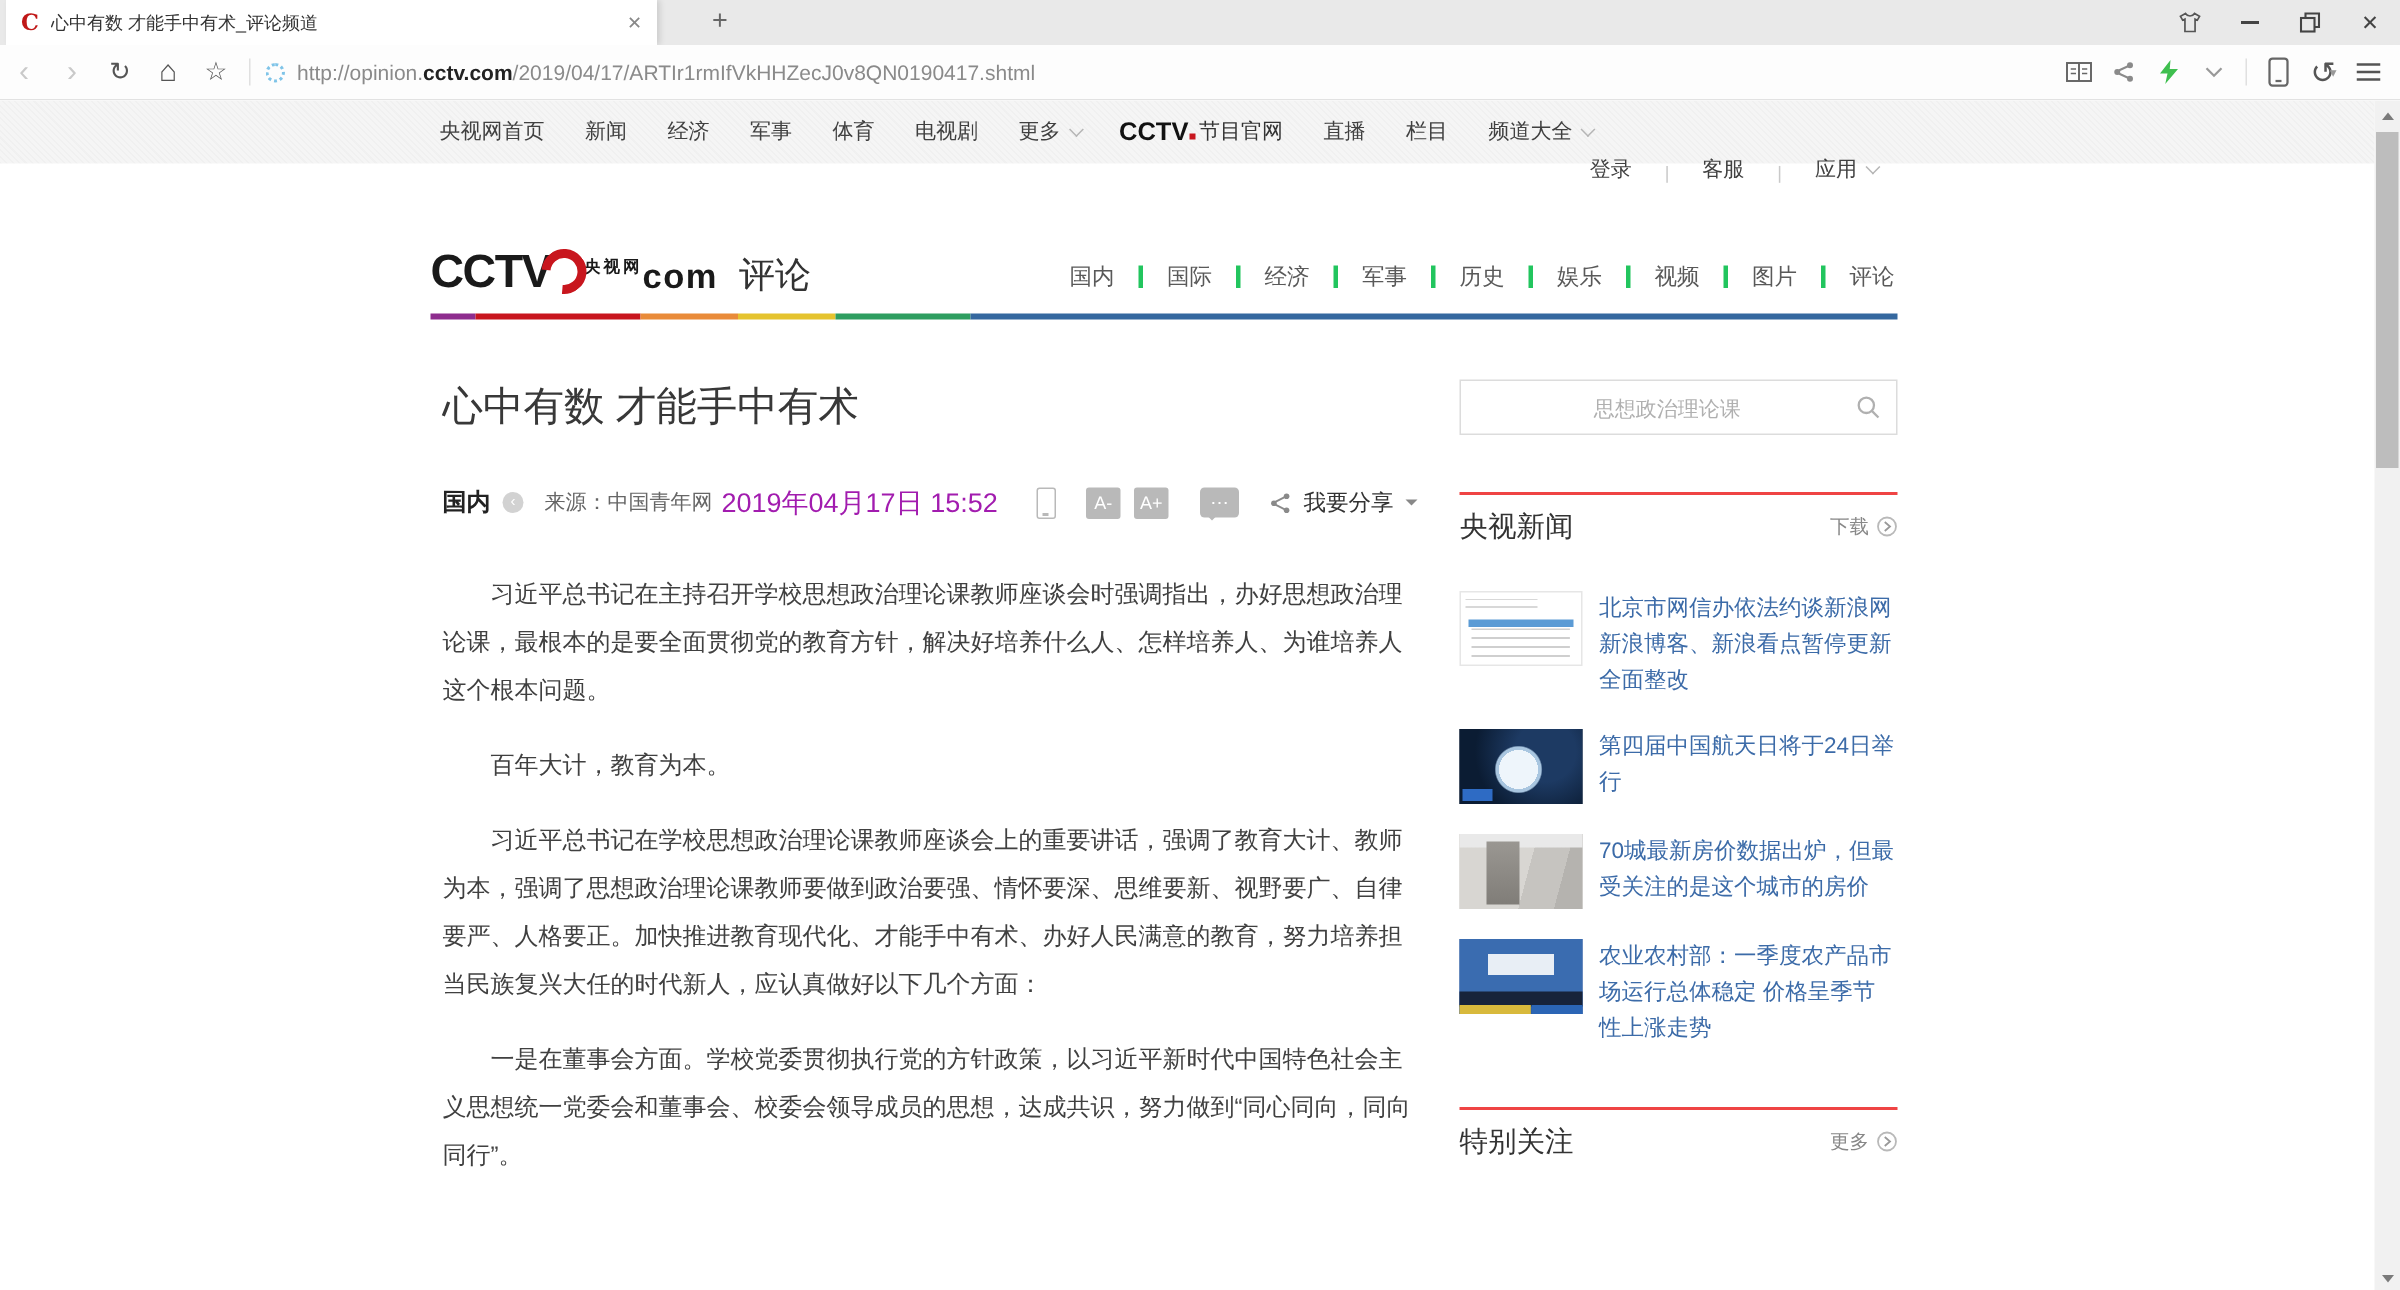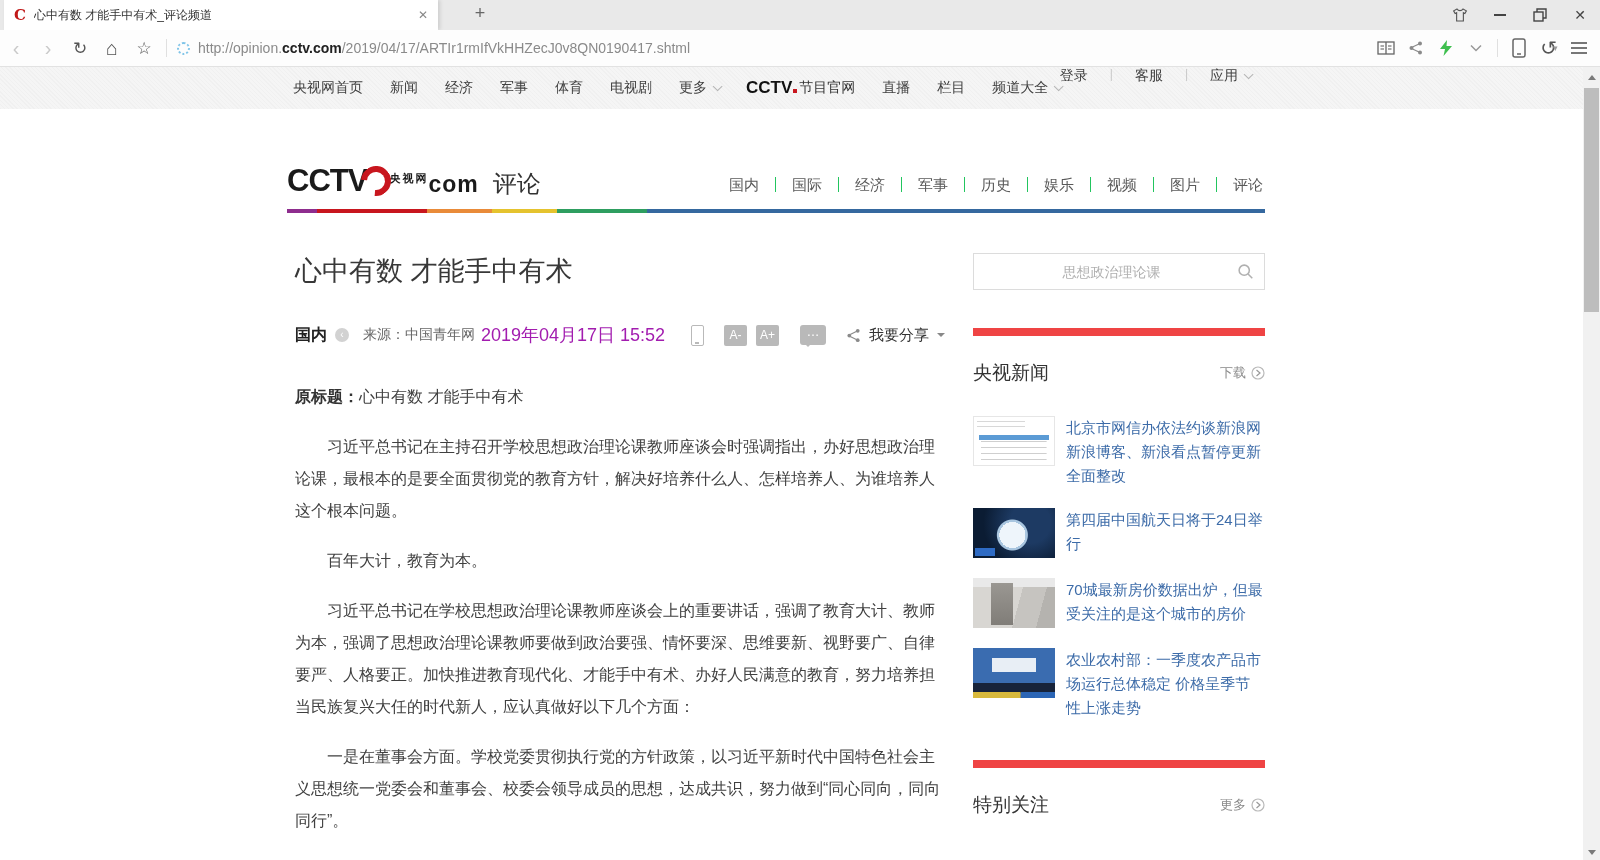--- a/index.html
+++ b/index.html
@@ -33,21 +33,21 @@
   .undo-wrap { display:flex; align-items:center; }
   .undo-caret { font-size:9px; color:#999; margin-left:-4px; }
 
   
   #viewport { position:absolute; left:0; top:67px; width:1600px; height:793px; background:#fff; overflow:hidden; }
 
   
   #topnav { position:absolute; left:0; top:0; width:1583px; height:42px; background:#f5f5f5;
     background-image:repeating-linear-gradient(45deg, rgba(0,0,0,.02) 0 1px, transparent 1px 3px); }
   .tn-left { position:absolute; left:293px; top:0; height:42px; display:flex; align-items:center; }
-  .tn-right { position:absolute; right:333px; top:0; height:42px; display:flex; align-items:flex-start; }
+  .tn-right { position:absolute; right:333px; top:13px; height:42px; display:flex; align-items:flex-end; }
   .tn-item { font-size:14px; color:#404040; margin-right:27px; cursor:pointer; white-space:nowrap; }
   .tn-more { display:flex; align-items:center; }
   .tn-caret { width:7px; height:7px; border-right:1px solid #b5b5b5; border-bottom:1px solid #b5b5b5; transform:rotate(45deg) translateY(-3px); margin-left:5px; }
   .tn-logo { display:flex; align-items:center; margin-right:27px; cursor:pointer; }
   .tn-logo b { font-size:17px; color:#111; letter-spacing:0; font-weight:900; }
   .tn-logo .reddot { width:4px; height:4px; background:#c8161e; margin:6px 2px 0 1px; }
   .tn-logo span { font-size:14px; color:#333; }
   .tn-sep { color:#c9c9c9; font-size:12px; margin-right:22px; }
   .tn-right .tn-item { margin-right:22px; }
   .tn-right .tn-item:last-child { margin-right:0; }
@@ -58,21 +58,21 @@
   
   .masthead { padding-top:56px; display:flex; align-items:flex-end; }
   .logo { display:flex; align-items:flex-end; cursor:pointer; }
   .logo-cctv { font-size:31px; font-weight:900; color:#1a1a1a; letter-spacing:-1px; line-height:1; }
   .logo-swoosh { width:30px; height:30px; border:6px solid #c8161e; border-left-color:transparent; border-radius:50%; transform:rotate(-40deg); margin:0 -4px 0 -6px; }
   .logo-col { display:flex; line-height:1; margin-left:2px; }
   .logo-cn { font-size:11px; font-weight:700; color:#1a1a1a; letter-spacing:2px; }
   .logo-com { font-size:23px; font-weight:700; color:#1a1a1a; letter-spacing:1px; }
   .logo-section { font-size:24px; color:#333; margin-left:14px; line-height:1.05; }
   .channel-nav { margin-left:auto; display:flex; align-items:center; padding-bottom:4px; }
-  .ch-item { font-size:15px; color:#595959; padding:0 16px; border-left:1px solid #22c55e; line-height:15px; cursor:pointer; white-space:nowrap; }
+  .ch-item { font-size:15px; color:#595959; padding:0 16px; border-left:3px solid #22c55e; line-height:15px; cursor:pointer; white-space:nowrap; }
   .ch-item:first-child { border-left:none; }
   .channel-nav .ch-item:last-child { padding-right:2px; }
 
   
   .colorbar { display:flex; height:4px; margin-top:13px; }
   .cb-purple { width:30px; background:#8e2d8e; }
   .cb-red { width:110px; background:#c8161e; }
   .cb-orange { width:65px; background:#e98b39; }
   .cb-yellow { width:65px; background:#e5c32e; }
   .cb-green { width:90px; background:#2e9e60; }
@@ -103,21 +103,21 @@
   .a-body { margin-top:34px; }
   .a-body p { font-size:16px; line-height:32px; color:#404040; margin-bottom:18px; }
   .a-body p.indent { text-indent:2em; }
   .orig-label { font-weight:700; color:#333; }
 
   
   .searchbox { height:37px; border:1px solid #dcdcdc; background:#fff; display:flex; align-items:center; padding:0 10px 0 12px; }
   .searchbox input { border:none; outline:none; flex:1; font-size:14px; color:#555; font-family:inherit; background:transparent;text-align:center; }
   .searchbox input::placeholder { color:#b0b0b0; }
 
-  .sb-section { border-top:8px solid #ef4444; margin-top:38px; padding-top:24px; display:flex; align-items:center; }
+  .sb-section { border-top:2px solid #ef4444; margin-top:38px; padding-top:8px; display:flex; align-items:center; }
   .sb-title { font-size:19px; color:#333; }
   .sb-action { margin-left:auto; display:flex; align-items:center; font-size:13px; color:#888; cursor:pointer; }
   .sb-action svg { margin-left:5px; }
 
   .news-list { margin-top:30px; }
   .news-item { display:flex; margin-bottom:20px; cursor:pointer; }
   .thumb { width:82px; height:50px; flex:0 0 82px; margin-right:11px; position:relative; overflow:hidden; }
   .news-title { font-size:15px; line-height:24px; color:#3c6ba8; }
 
   .thumb-doc { background-color:#fff; border:1px solid #e6e6e6;
@@ -349,21 +349,20 @@
                   <line x1="4.5" y1="7" x2="11.5" y2="3.5" stroke="#8a8a8a" stroke-width="1.3"></line>
                   <line x1="4.5" y1="9" x2="11.5" y2="12.5" stroke="#8a8a8a" stroke-width="1.3"></line>
                 </svg>
               <span class="share-label">我要分享</span>
               <span class="share-caret"></span>
             </span>
           </div>
         </div>
 
         <div class="a-body">
-          <p><span class="orig-label">原标题：</span><span>心中有数 才能手中有术</span></p>
           <p class="indent">习近平总书记在主持召开学校思想政治理论课教师座谈会时强调指出，办好思想政治理论课，最根本的是要全面贯彻党的教育方针，解决好培养什么人、怎样培养人、为谁培养人这个根本问题。</p>
           <p class="indent">百年大计，教育为本。</p>
           <p class="indent">习近平总书记在学校思想政治理论课教师座谈会上的重要讲话，强调了教育大计、教师为本，强调了思想政治理论课教师要做到政治要强、情怀要深、思维要新、视野要广、自律要严、人格要正。加快推进教育现代化、才能手中有术、办好人民满意的教育，努力培养担当民族复兴大任的时代新人，应认真做好以下几个方面：</p>
           <p class="indent">一是在董事会方面。学校党委贯彻执行党的方针政策，以习近平新时代中国特色社会主义思想统一党委会和董事会、校委会领导成员的思想，达成共识，努力做到“同心同向，同向同行”。</p>
         </div>
       </div>
 
       <div class="sidebar">
         <div class="searchbox">
           <input type="text" placeholder="思想政治理论课" style="">

